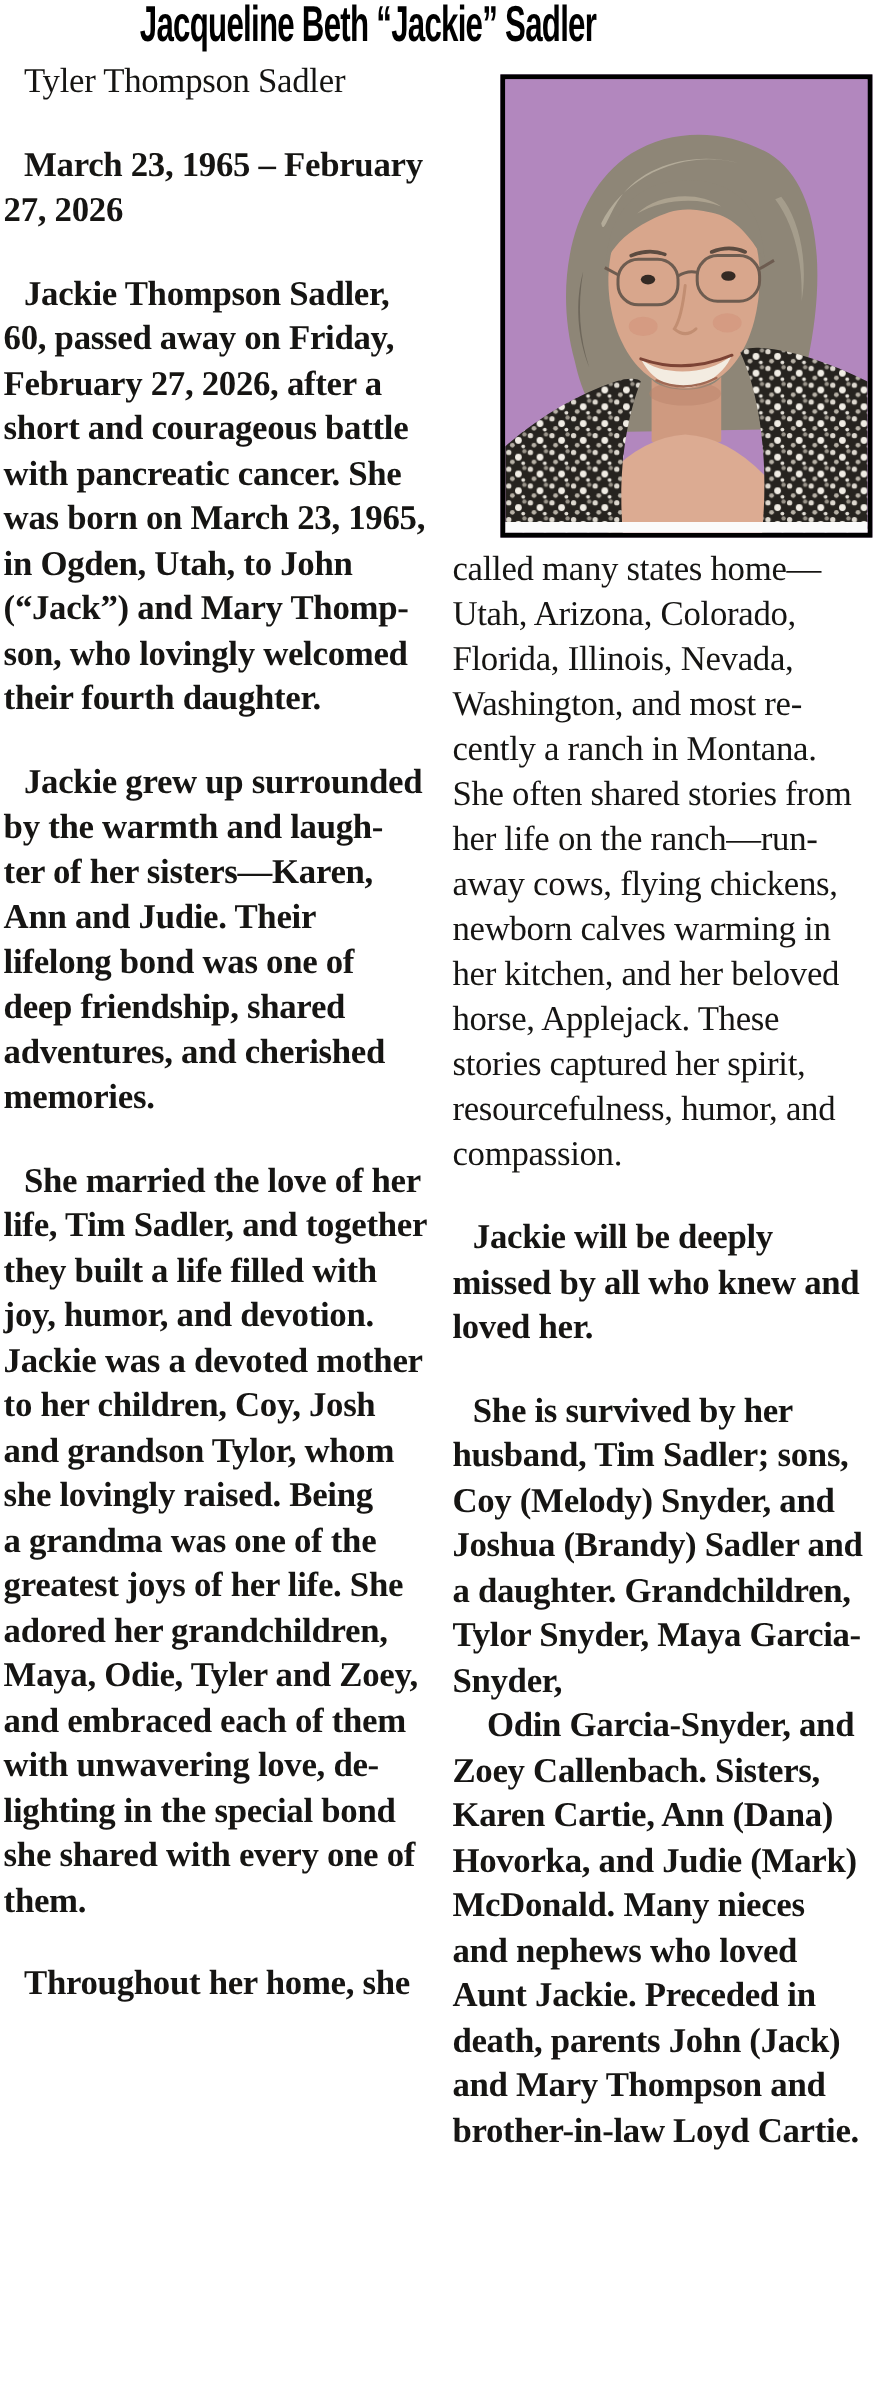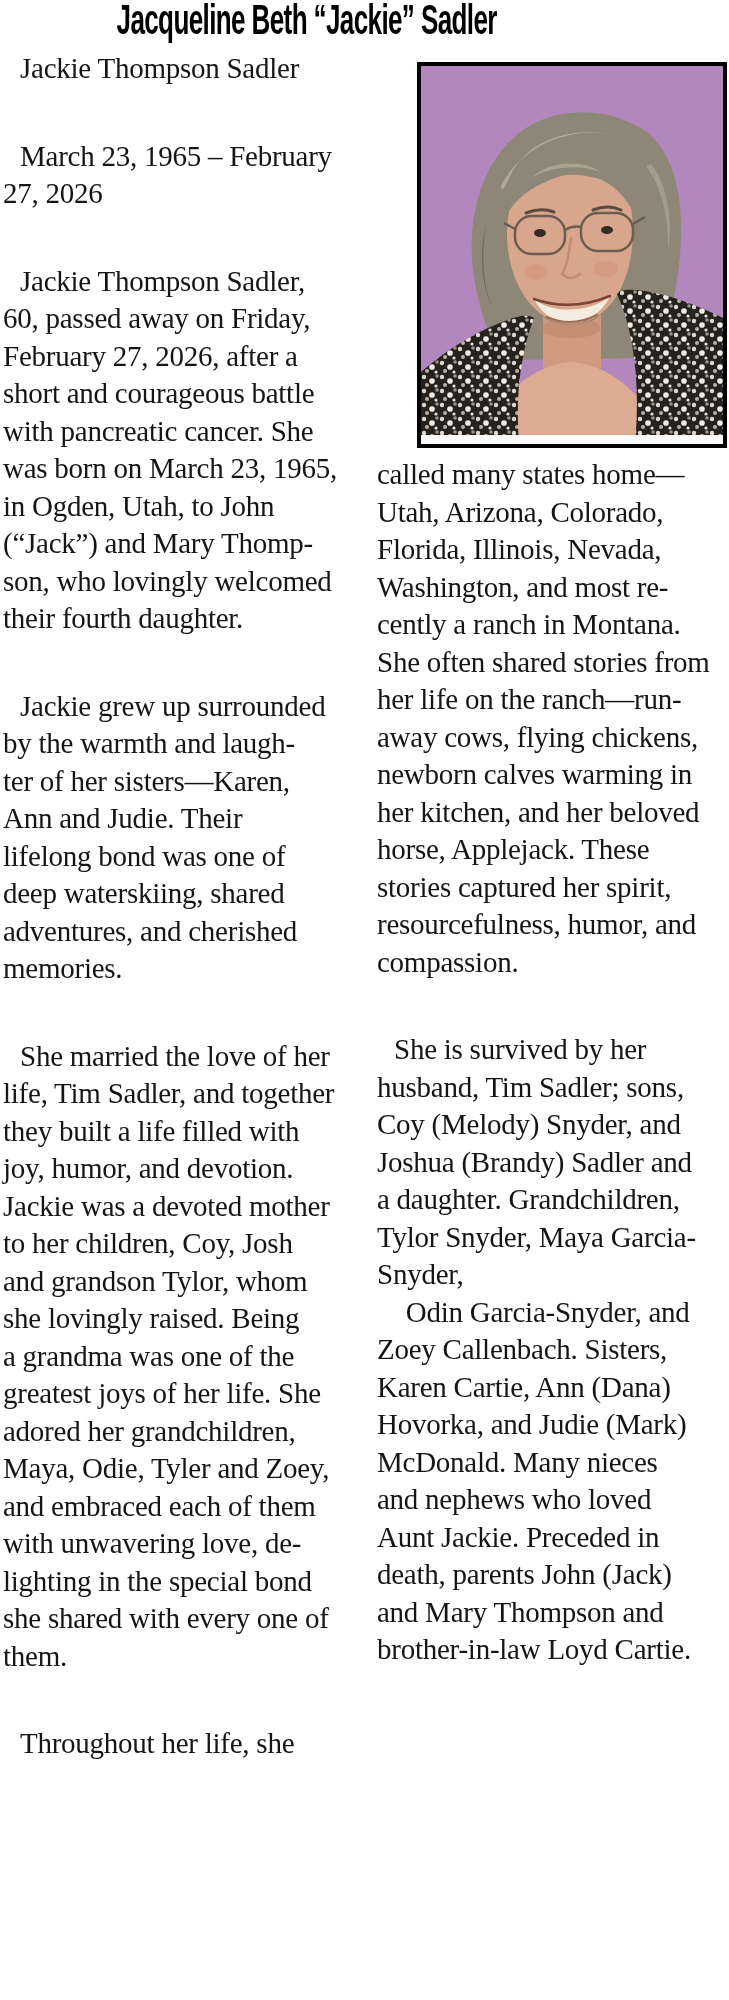--- a/index.html
+++ b/index.html
@@ -32,21 +32,21 @@
     position: absolute;
     color: #161513;
     font-size: 29px;
     line-height: 37.5px;
     letter-spacing: -0.25px;
   }
   .col p {
     margin: 0;
     white-space: pre; 
   }
-  .col p + p { margin-top: 50px; }
+  .col p + p { margin-top: 32px; font-weight: bold; }
   .col p.indent { text-indent: 17px; }
   .col-left  { left: 3px;   top: 50px;  width: 352px; }
   .col-right { left: 377px; top: 456px; width: 352px; }
   .photo-frame {
     position: absolute;
     left: 417px;
     top: 62px;
     width: 310px;
     height: 386px;
     border: 4px solid #000;
@@ -124,76 +124,79 @@
       <path d="M0,378 L0,306 C30,280 62,262 92,252 C104,248 112,250 113,252
                C100,285 94,330 98,378 Z" fill="url(#knit)"></path>
       <path d="M302,378 L302,252 C270,236 240,226 214,224 C202,223 196,226 196,228
                C212,262 220,318 214,378 Z" fill="url(#knit)"></path>
 
       <rect x="0" y="369" width="302" height="9" fill="#fbfbfb"></rect>
     </svg>
   </div>
 
   <div class="col col-left">
-    <p class="indent">Jackie Thompson Sadler</p>
+    <p class="indent">Tyler Thompson Sadler</p>
     <p class="indent">March 23, 1965 – February
 27, 2026</p>
     <p class="indent">Jackie Thompson Sadler,
 60, passed away on Friday,
 February 27, 2026, after a
 short and courageous battle
 with pancreatic cancer. She
 was born on March 23, 1965,
 in Ogden, Utah, to John
 (“Jack”) and Mary Thomp-
 son, who lovingly welcomed
 their fourth daughter.</p>
     <p class="indent">Jackie grew up surrounded
 by the warmth and laugh-
 ter of her sisters—Karen,
 Ann and Judie. Their
 lifelong bond was one of
-deep waterskiing, shared
+deep friendship, shared
 adventures, and cherished
 memories.</p>
     <p class="indent">She married the love of her
 life, Tim Sadler, and together
 they built a life filled with
 joy, humor, and devotion.
 Jackie was a devoted mother
 to her children, Coy, Josh
 and grandson Tylor, whom
 she lovingly raised. Being
 a grandma was one of the
 greatest joys of her life. She
 adored her grandchildren,
 Maya, Odie, Tyler and Zoey,
 and embraced each of them
 with unwavering love, de-
 lighting in the special bond
 she shared with every one of
 them.</p>
-    <p class="indent">Throughout her life, she</p>
+    <p class="indent">Throughout her home, she</p>
   </div>
 
   <div class="col col-right">
     <p>called many states home—
 Utah, Arizona, Colorado,
 Florida, Illinois, Nevada,
 Washington, and most re-
 cently a ranch in Montana.
 She often shared stories from
 her life on the ranch—run-
 away cows, flying chickens,
 newborn calves warming in
 her kitchen, and her beloved
 horse, Applejack. These
 stories captured her spirit,
 resourcefulness, humor, and
 compassion.</p>
+    <p class="indent">Jackie will be deeply
+missed by all who knew and
+loved her.</p>
     <p class="indent">She is survived by her
 husband, Tim Sadler; sons,
 Coy (Melody) Snyder, and
 Joshua (Brandy) Sadler and
 a daughter. Grandchildren,
 Tylor Snyder, Maya Garcia-
 Snyder,
  Odin Garcia-Snyder, and
 Zoey Callenbach. Sisters,
 Karen Cartie, Ann (Dana)

